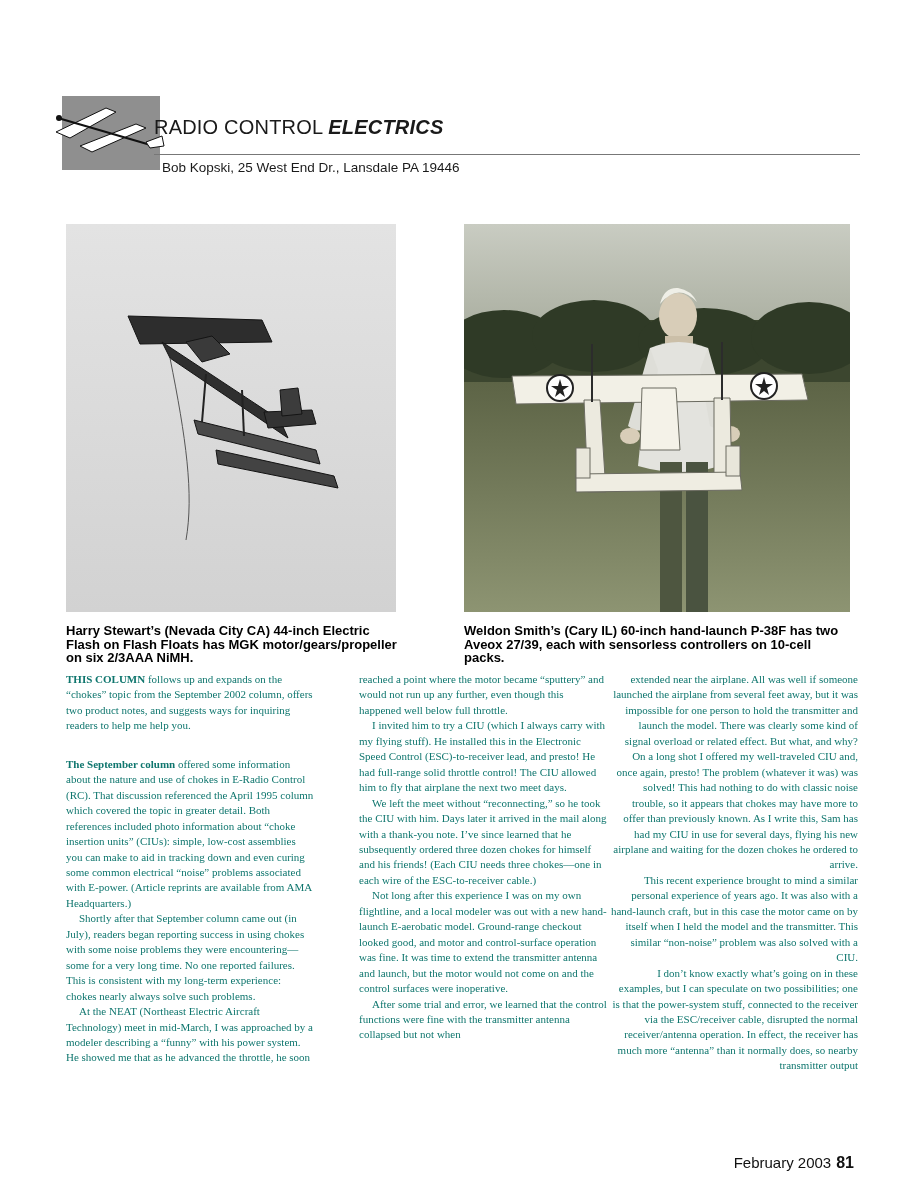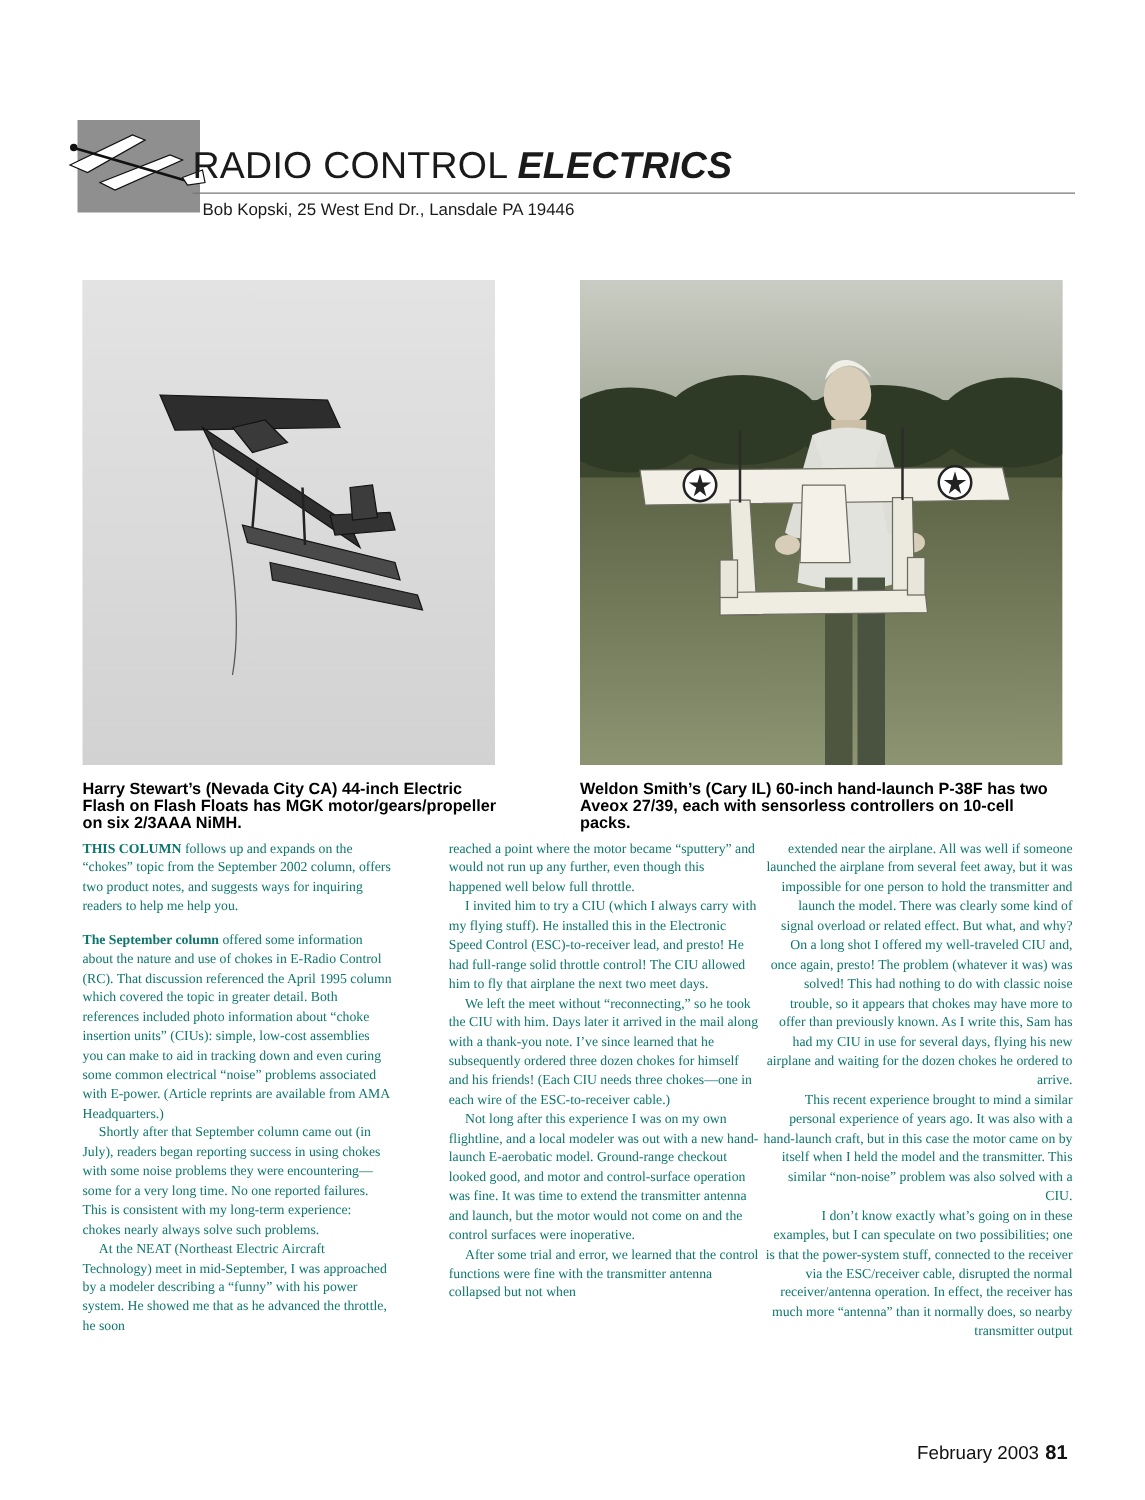--- a/index.html
+++ b/index.html
@@ -43,21 +43,21 @@
     left: -12px;
     top: 6px;
     width: 120px;
     height: 64px;
   }
   .masthead-title {
     position: absolute;
     left: 92px;
     top: 20px;
     font-family: "Liberation Sans", sans-serif;
-    font-size: 30px;
+    font-size: 20px;
     letter-spacing: 0.2px;
     color: #1a1a1a;
     white-space: nowrap;
   }
   .masthead-title .em {
     font-style: italic;
     font-weight: bold;
   }
   .masthead-rule {
     position: absolute;
@@ -134,21 +134,21 @@
     color: #0f766e;
   }
   #col-1 { left: 0; }
   #col-2 { left: 272px; margin-left: 21px; }
   #col-3 { left: 544px; text-align: right; }
   .col p {
     margin: 0;
     text-indent: 13px;
   }
   .col p.no-indent { text-indent: 0; }
-  .col p.gap { margin-top: 11px; }
+  .col p.gap { margin-top: 23px; }
   .lead-caps { font-weight: bold; }
 
   
   .footer {
     position: absolute;
     right: 62px;
     bottom: 28px;
     font-family: "Liberation Sans", sans-serif;
     font-size: 15px;
     color: #111;
@@ -278,21 +278,21 @@
     </svg>
   </div>
   <div class="caption" id="caption-right">Weldon Smith’s (Cary IL) 60-inch hand-launch P-38F has two Aveox 27/39, each with sensorless controllers on 10-cell packs.</div>
 
   <div class="cols">
 
     <div class="col" id="col-1">
       <p class="no-indent"><span class="lead-caps">THIS COLUMN</span> follows up and expands on the “chokes” topic from the September 2002 column, offers two product notes, and suggests ways for inquiring readers to help me help you.</p>
       <p class="no-indent gap"><span class="lead-caps">The September column</span> offered some information about the nature and use of chokes in E-Radio Control (RC). That discussion referenced the April 1995 column which covered the topic in greater detail. Both references included photo information about “choke insertion units” (CIUs): simple, low-cost assemblies you can make to aid in tracking down and even curing some common electrical “noise” problems associated with E-power. (Article reprints are available from AMA Headquarters.)</p>
       <p>Shortly after that September column came out (in July), readers began reporting success in using chokes with some noise problems they were encountering—some for a very long time. No one reported failures. This is consistent with my long-term experience: chokes nearly always solve such problems.</p>
-      <p>At the NEAT (Northeast Electric Aircraft Technology) meet in mid-September, I was approached by a modeler describing a “funny” with his power system. He showed me that as he advanced the throttle, he soon</p>
+      <p>At the NEAT (Northeast Electric Aircraft Technology) meet in mid-March, I was approached by a modeler describing a “funny” with his power system. He showed me that as he advanced the throttle, he soon</p>
     </div>
 
     <div class="col" id="col-2">
       <p class="no-indent">reached a point where the motor became “sputtery” and would not run up any further, even though this happened well below full throttle.</p>
       <p>I invited him to try a CIU (which I always carry with my flying stuff). He installed this in the Electronic Speed Control (ESC)-to-receiver lead, and presto! He had full-range solid throttle control! The CIU allowed him to fly that airplane the next two meet days.</p>
       <p>We left the meet without “reconnecting,” so he took the CIU with him. Days later it arrived in the mail along with a thank-you note. I’ve since learned that he subsequently ordered three dozen chokes for himself and his friends! (Each CIU needs three chokes—one in each wire of the ESC-to-receiver cable.)</p>
       <p>Not long after this experience I was on my own flightline, and a local modeler was out with a new hand-launch E-aerobatic model. Ground-range checkout looked good, and motor and control-surface operation was fine. It was time to extend the transmitter antenna and launch, but the motor would not come on and the control surfaces were inoperative.</p>
       <p>After some trial and error, we learned that the control functions were fine with the transmitter antenna collapsed but not when</p>
     </div>
 

